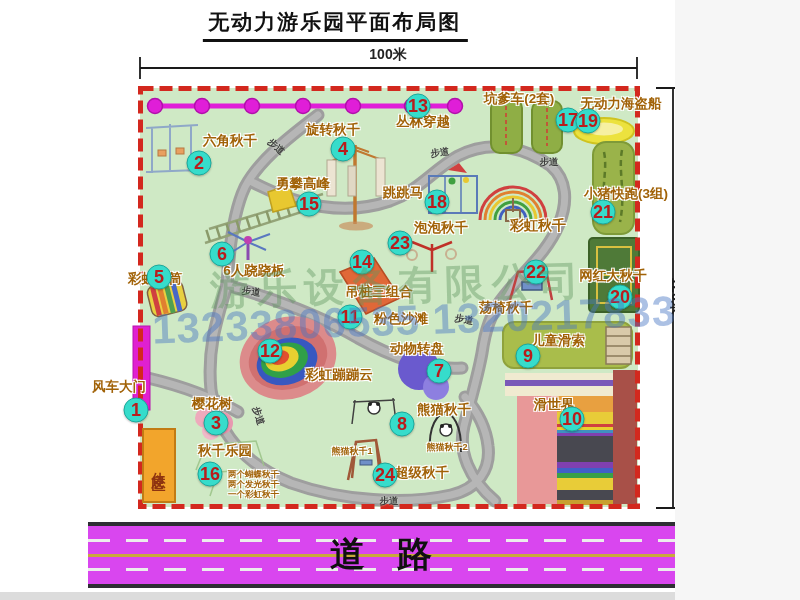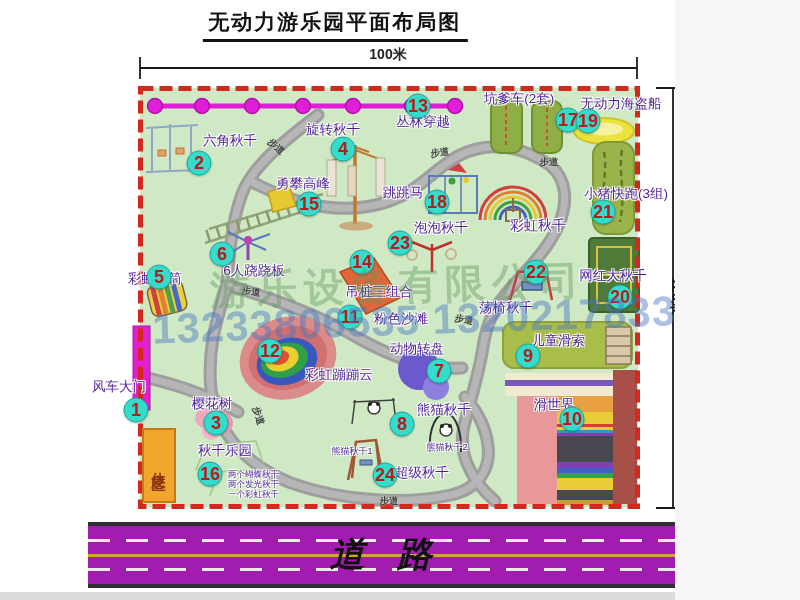--- a/index.html
+++ b/index.html
@@ -6,37 +6,37 @@
   .stage{position:relative;width:675px;height:600px;background:#ffffff;overflow:hidden;
          font-family:"Liberation Sans","DejaVu Sans",sans-serif;}
   .page-title{position:absolute;left:50%;top:8px;transform:translateX(-51%);
     font-size:21px;font-weight:700;color:#111;letter-spacing:2px;
     border-bottom:3px solid #111;padding:0 6px 3px 6px;white-space:nowrap;}
   .dim-h{position:absolute;left:388px;top:55px;transform:translate(-50%,-50%);
     font-size:14px;font-weight:700;color:#222;}
   .dim-v{position:absolute;left:676px;top:296px;transform:translate(-50%,-50%) rotate(90deg);
     font-size:14px;font-weight:700;color:#222;white-space:nowrap;}
   #park-overlay{position:absolute;left:0;top:0;width:800px;height:600px;z-index:5;}
-  .map-label{position:absolute;transform:translate(-50%,-50%);font-size:13.5px;font-weight:400;
-    color:#4c1d95;white-space:nowrap;line-height:1;
+  .map-label{position:absolute;transform:translate(-50%,-50%);font-size:13.5px;font-weight:700;
+    color:#a16207;white-space:nowrap;line-height:1;
     text-shadow:-1px -1px 0 #fff,1px -1px 0 #fff,-1px 1px 0 #fff,1px 1px 0 #fff,0 0 2px #fff;}
   .map-label.left{transform:translate(0,-50%);}
   .walkway{position:absolute;font-size:9.5px;font-weight:700;color:#3d3d3d;white-space:nowrap;
     text-shadow:0 0 2px #d9e8d2;}
   .badge{position:absolute;width:23px;height:23px;transform:translate(-50%,-50%);
     background:#36dccb;border:1.5px solid #1da99c;border-radius:50%;
     display:flex;align-items:center;justify-content:center;
     font-size:18px;font-weight:700;color:#b91c1c;box-shadow:0 1px 2px rgba(0,0,0,.25);}
   .rest-area{position:absolute;left:142px;top:428px;width:34px;height:75px;
     background:#f2a52c;border:2px solid #c27b14;box-sizing:border-box;z-index:4;
     display:flex;align-items:center;justify-content:center;}
   .rest-area span{writing-mode:vertical-rl;text-orientation:upright;font-size:14px;
     font-weight:700;color:#8e3410;letter-spacing:3px;line-height:1;}
-  .road{position:absolute;left:88px;top:522px;width:625px;height:66px;background:#a21caf;
-    border-top:4px solid #2e2e34;border-bottom:4px solid #2e2e34;box-sizing:border-box;z-index:3;font-style:italic;}
+  .road{position:absolute;left:88px;top:522px;width:625px;height:66px;background:#d946ef;
+    border-top:4px solid #2e2e34;border-bottom:4px solid #2e2e34;box-sizing:border-box;z-index:3;}
   .lane{position:absolute;left:0;right:0;height:3px;
     background:repeating-linear-gradient(90deg,#ececec 0 22px,rgba(0,0,0,0) 22px 38px);}
   .lane.top{top:13px;} .lane.bottom{bottom:13px;}
   .center-line{position:absolute;left:0;right:0;top:50%;height:3px;margin-top:-1px;background:#c9a93c;}
   .road-label{position:absolute;left:242px;top:50%;transform:translateY(-52%);
     font-size:35px;font-weight:700;color:#101010;letter-spacing:32px;white-space:nowrap;}
   .below-road{position:absolute;left:0;top:592px;width:800px;height:8px;background:#dcdcdc;z-index:2;}
   .wm{position:absolute;z-index:6;pointer-events:none;white-space:nowrap;font-weight:700;}
   .wm-company{left:210px;top:258px;font-size:40px;letter-spacing:7px;
     color:rgba(95,150,95,.42);transform:rotate(-1.5deg);}

